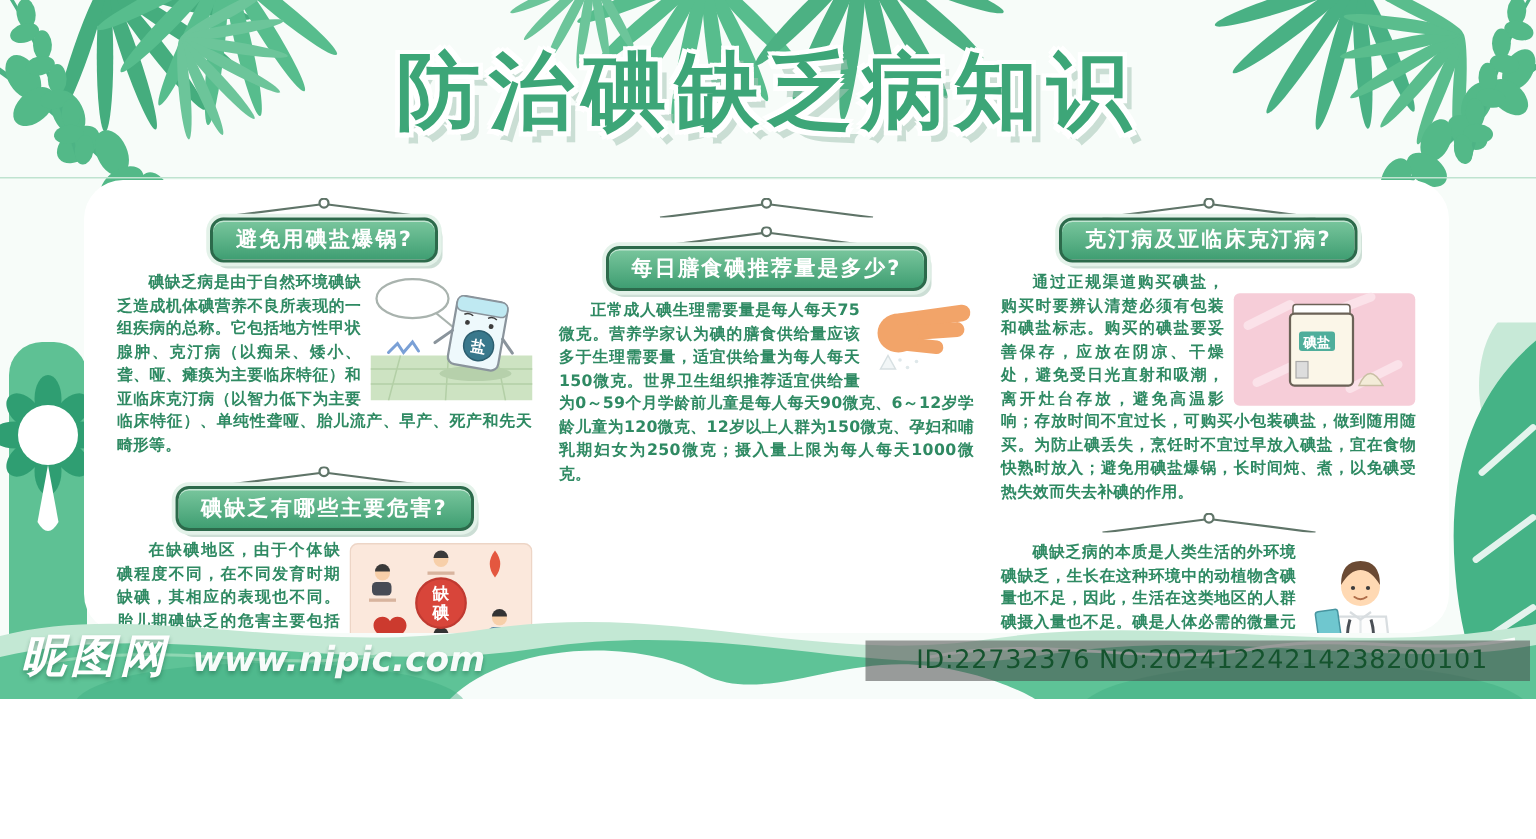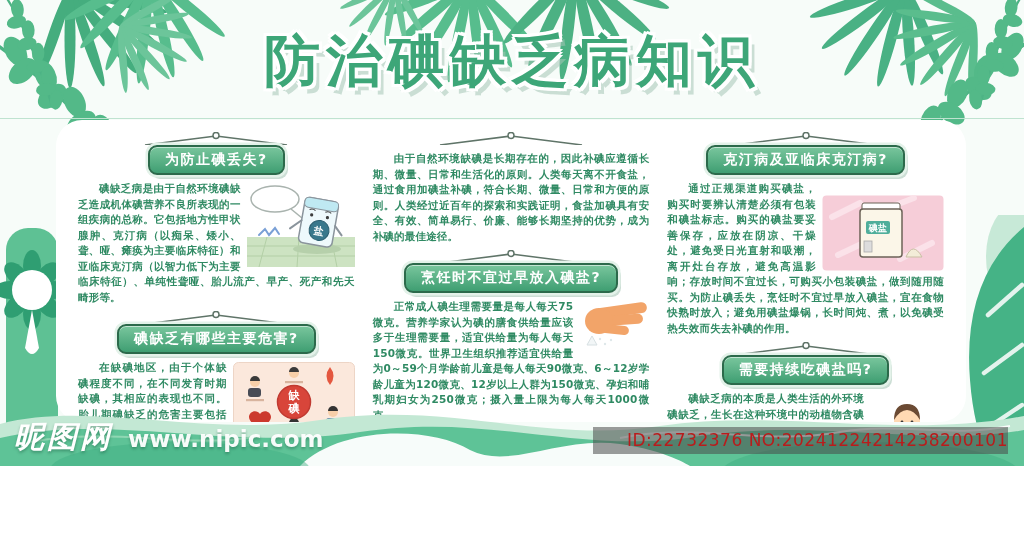--- a/index.html
+++ b/index.html
@@ -16,23 +16,23 @@
                      6px 7px 0 rgba(166,196,182,.55);}
   .left-band{position:absolute;left:0;top:220px;z-index:0;}
   .right-leaf{position:absolute;right:0;top:215px;z-index:0;}
   .card{position:absolute;left:56px;right:58px;top:120px;bottom:44px;background:#fff;
         border-radius:26px;z-index:2;display:flex;gap:18px;padding:12px 22px 8px 22px;
         box-sizing:border-box;overflow:hidden;}
   .bottom-wave{position:absolute;bottom:0;left:0;z-index:4;pointer-events:none;}
   .watermark{position:absolute;left:14px;bottom:8px;z-index:6;color:#fff;
              text-shadow:0 2px 3px rgba(20,80,55,.4);}
   .watermark .logo{font-size:30px;font-weight:800;letter-spacing:3px;font-style:italic;}
-  .watermark .url{font-size:23px;font-weight:700;margin-left:10px;opacity:.95;}
-  .idbar{position:absolute;right:16px;bottom:12px;z-index:6;background:rgba(75,75,75,.55);
-         color:#b91c1c;font-size:17px;padding:3px 0 4px 34px;letter-spacing:.5px;}
+  .watermark .url{font-size:23px;font-weight:700;margin-left:10px;opacity:.95;font-style:italic;}
+  .idbar{position:absolute;right:4px;bottom:12px;z-index:6;background:rgba(75,75,75,.55);
+         color:#14532d;font-size:17px;padding:3px 28px 4px 34px;letter-spacing:.5px;}
 
   
   .col{flex:1;min-width:0;}
   .sec{margin-bottom:6px;}
   .hanger{display:block;margin:0 auto;}
   .banner-row{text-align:center;}
   .banner{display:inline-block;padding:4px 15px;border-radius:9px;
           background:linear-gradient(180deg,#79c69d,#3f9e72);
           border:2px solid #2c6a4b;color:#fff;font-weight:700;font-size:14px;
           letter-spacing:1.5px;white-space:nowrap;
@@ -124,21 +124,21 @@
   </svg>
 
   <div class="card">
 
     <div class="col">
       <div class="sec">
         <svg class="hanger" width="170" height="13" viewBox="0 0 170 13">
           <path d="M85,4 L14,13 M85,4 L156,13" stroke="#5f7468" stroke-width="1.5" fill="none"></path>
           <circle cx="85" cy="3.4" r="3" fill="#fff" stroke="#5f7468" stroke-width="1.5"></circle>
         </svg>
-        <div class="banner-row"><span class="banner">为防止碘丢失?</span></div>
+        <div class="banner-row"><span class="banner">避免用碘盐爆锅?</span></div>
         <p class="body-text">
           <svg class="illus" width="108" height="84" viewBox="0 0 108 84">
             <rect x="0" y="54" width="108" height="30" fill="#cde3c2"></rect>
             <g stroke="#b3cfa6" stroke-width="1">
                 <path d="M0,63 H108 M0,73 H108 M20,54 L12,84 M52,54 L50,84 M84,54 L90,84"></path>
               </g>
             <ellipse cx="70" cy="66" rx="24" ry="5" fill="#b6d0ab"></ellipse>
             <ellipse cx="28" cy="16" rx="24" ry="13" fill="#fff" stroke="#a9b3ae" stroke-width="1.5"></ellipse>
             <path d="M44,26 L55,35" stroke="#a9b3ae" stroke-width="1.5" fill="none"></path>
             <path d="M12,52 l6,-6 l4,6 l6,-7 l4,6" stroke="#7aa0d6" stroke-width="2" fill="none" stroke-linecap="round"></path>
@@ -193,31 +193,28 @@
         </p>
       </div>
     </div>
 
     <div class="col">
       <div class="sec">
         <svg class="hanger" width="170" height="13" viewBox="0 0 170 13">
           <path d="M85,4 L14,13 M85,4 L156,13" stroke="#5f7468" stroke-width="1.5" fill="none"></path>
           <circle cx="85" cy="3.4" r="3" fill="#fff" stroke="#5f7468" stroke-width="1.5"></circle>
         </svg>
-        <p class="body-text">
-          <span>由于自然环境缺碘是长期存在的，因此补碘应遵循长期、微量、日常和生活化的原则。人类每天离不开食盐，通过食用加碘盐补碘，符合长期、微量、日常和方便的原则。人类经过近百年的探索和实践证明，食盐加碘具有安全、有效、简单易行、价廉、能够长期坚持的优势，成为补碘的最佳途径。</span>
-        </p>
-      </div>
-
-      <div class="sec">
-        <svg class="hanger" width="170" height="13" viewBox="0 0 170 13">
-          <path d="M85,4 L14,13 M85,4 L156,13" stroke="#5f7468" stroke-width="1.5" fill="none"></path>
-          <circle cx="85" cy="3.4" r="3" fill="#fff" stroke="#5f7468" stroke-width="1.5"></circle>
-        </svg>
-        <div class="banner-row"><span class="banner">烹饪时不宜过早放入碘盐?</span></div>
+      </div>
+
+      <div class="sec">
+        <svg class="hanger" width="170" height="13" viewBox="0 0 170 13">
+          <path d="M85,4 L14,13 M85,4 L156,13" stroke="#5f7468" stroke-width="1.5" fill="none"></path>
+          <circle cx="85" cy="3.4" r="3" fill="#fff" stroke="#5f7468" stroke-width="1.5"></circle>
+        </svg>
+        <div class="banner-row"><span class="banner">每日膳食碘推荐量是多少?</span></div>
         <p class="body-text">
           <svg class="illus" width="70" height="48" viewBox="0 0 70 48">
             <g fill="#f2a469">
               <rect x="16" y="4" width="52" height="11" rx="5.5" transform="rotate(-8 42 9)"></rect>
               <rect x="18" y="14" width="46" height="10" rx="5" transform="rotate(-4 41 19)"></rect>
               <rect x="22" y="24" width="28" height="9" rx="4.5" transform="rotate(6 36 28)"></rect>
               <ellipse cx="20" cy="20" rx="14" ry="13"></ellipse>
             </g>
             <polygon points="8,44 13,35 18,44" fill="#f2f6f7" stroke="#d7e0e2"></polygon>
             <circle cx="26" cy="43" r="1.2" fill="#dfe8ea"></circle>
@@ -255,21 +252,20 @@
           </svg>
           <span>通过正规渠道购买碘盐，购买时要辨认清楚必须有包装和碘盐标志。购买的碘盐要妥善保存，应放在阴凉、干燥处，避免受日光直射和吸潮，离开灶台存放，避免高温影响；存放时间不宜过长，可购买小包装碘盐，做到随用随买。为防止碘丢失，烹饪时不宜过早放入碘盐，宜在食物快熟时放入；避免用碘盐爆锅，长时间炖、煮，以免碘受热失效而失去补碘的作用。</span>
         </p>
       </div>
 
       <div class="sec">
         <svg class="hanger" width="170" height="13" viewBox="0 0 170 13">
           <path d="M85,4 L14,13 M85,4 L156,13" stroke="#5f7468" stroke-width="1.5" fill="none"></path>
           <circle cx="85" cy="3.4" r="3" fill="#fff" stroke="#5f7468" stroke-width="1.5"></circle>
         </svg>
-        <div class="banner-row"><span class="banner">需要持续吃碘盐吗?</span></div>
         <p class="body-text">
           <svg class="illus" width="74" height="124" viewBox="0 0 74 124">
             <ellipse cx="37" cy="116" rx="26" ry="6" fill="#e3e7e6"></ellipse>
             <rect x="27" y="86" width="9" height="26" fill="#2e7f86"></rect>
             <rect x="39" y="86" width="9" height="26" fill="#2e7f86"></rect>
             <rect x="24" y="110" width="13" height="6" rx="3" fill="#5a4a42"></rect>
             <rect x="38" y="110" width="13" height="6" rx="3" fill="#5a4a42"></rect>
             <path d="M20,48 L54,48 L59,92 L15,92 Z" fill="#fdfdfd" stroke="#d8dde0" stroke-width="1.5"></path>
             <path d="M37,48 L37,90" stroke="#e4e8ea" stroke-width="1.5"></path>
             <rect x="8" y="44" width="15" height="21" rx="2" fill="#6fc7cf" stroke="#4795a0" transform="rotate(-8 15 54)"></rect>

